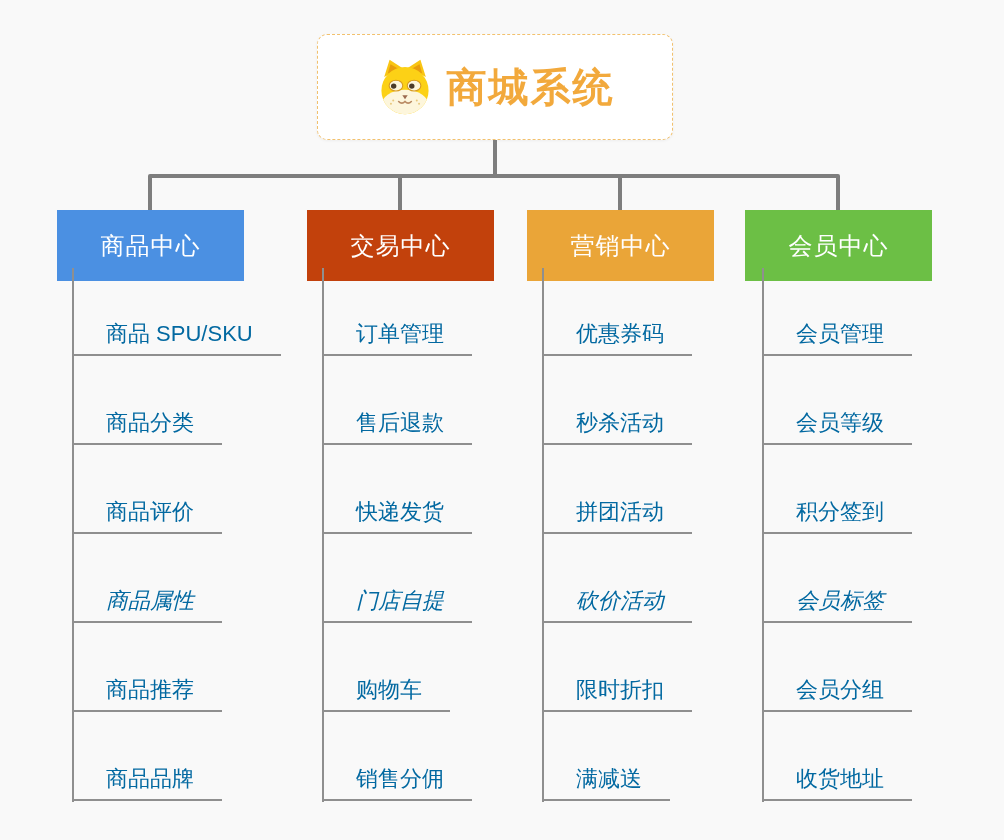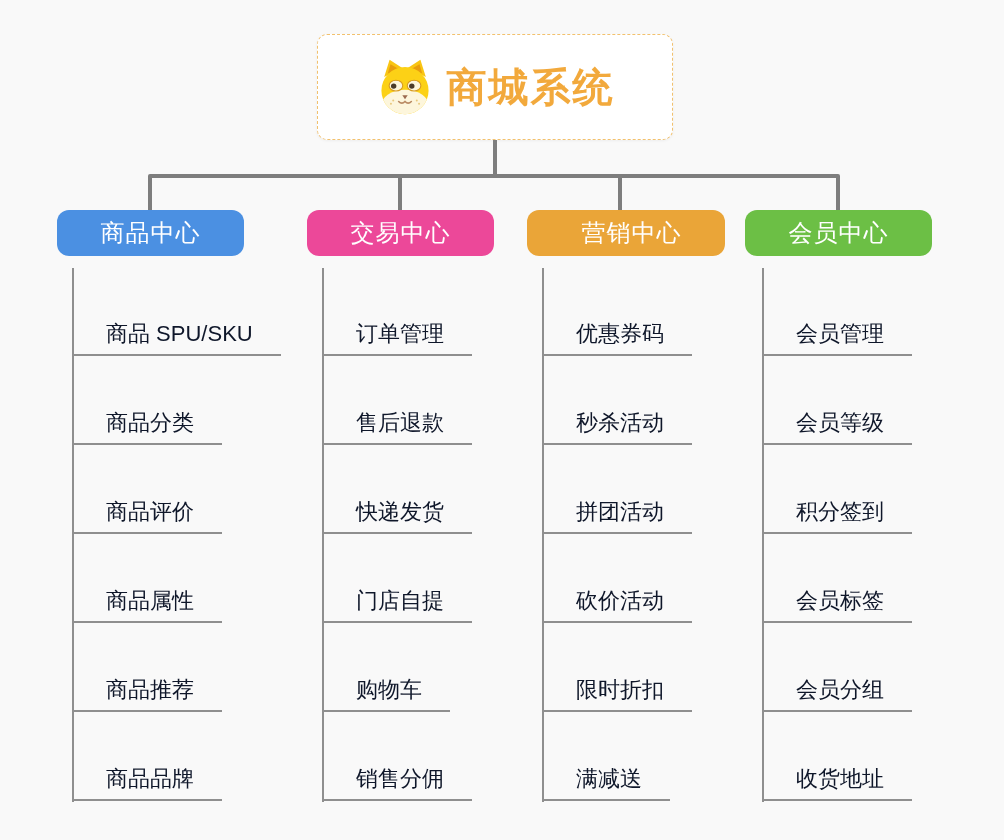--- a/index.html
+++ b/index.html
@@ -16,38 +16,38 @@
   }
   .root-title{font-size:40px;font-weight:600;color:#F2A93C;letter-spacing:2px;text-align:center;}
   .root-icon{width:58px;height:58px;flex:0 0 auto;}
   
   .line{position:absolute;background:#7E7E7E;}
   .stem{width:4px;}
   .bar{height:4px;border-radius:2px;}
   .trunk{position:absolute;width:2px;background:#8F8F8F;top:268px;height:534px;}
   
   .branch{
-    position:absolute;top:210px;width:187px;height:46px;border-radius:12px;
+    position:absolute;top:210px;width:187px;height:71px;border-radius:0;
     display:flex;align-items:center;justify-content:center;
     color:#ffffff;font-size:24px;letter-spacing:1px;cursor:default;
   }
   
   .leaf{
     position:absolute;height:36px;box-sizing:border-box;
     border-bottom:2px solid #8F8F8F;
     display:flex;align-items:flex-end;
     padding:0 28px 5px 34px;
-    font-size:22px;color:#0f172a;white-space:nowrap;
+    font-size:22px;color:#0369a1;white-space:nowrap;
   }
   
   .c1{left:72px;} .c2{left:322px;} .c3{left:542px;} .c4{left:762px;}
   
-  .r1{top:320px;} .r2{top:409px;} .r3{top:498px;} .r4{top:587px;} .r5{top:676px;} .r6{top:765px;justify-content:flex-end;}
+  .r1{top:320px;} .r2{top:409px;} .r3{top:498px;} .r4{top:587px;font-style:italic;} .r5{top:676px;} .r6{top:765px;justify-content:flex-end;}
   
-  .b1{left:57px;} .b2{left:307px;} .b3{left:527px;padding-left:11px;} .b4{left:745px;}
+  .b1{left:57px;} .b2{left:307px;} .b3{left:527px;} .b4{left:745px;}
 </style>
 </head>
 <body>
 
 <div class="canvas">
 
   <div class="root">
     <svg class="root-icon" viewBox="0 0 64 64">
       <defs>
           <clipPath id="headClip">
@@ -77,21 +77,21 @@
   <div class="line stem" style="left:493px;top:140px;height:38px;"></div>
   <div class="line bar" style="left:148px;top:174px;width:692px;"></div>
   <div class="line stem" style="left:148px;top:176px;height:34px;"></div>
   <div class="line stem" style="left:398px;top:176px;height:34px;"></div>
   <div class="line stem" style="left:618px;top:176px;height:34px;"></div>
   <div class="line stem" style="left:836px;top:176px;height:34px;"></div>
 
   <div class="branch b1" style="background-color: rgb(75, 144, 226);">
     <span>商品中心</span>
   </div>
-  <div class="branch b2" style="background-color: #ec4899;">
+  <div class="branch b2" style="background-color: #c2410c;">
     <span>交易中心</span>
   </div>
   <div class="branch b3" style="background-color: rgb(234, 165, 56);">
     <span>营销中心</span>
   </div>
   <div class="branch b4" style="background-color: rgb(108, 191, 69); justify-content: center;">
     <span>会员中心</span>
   </div>
 
   <div class="trunk c1"></div>

